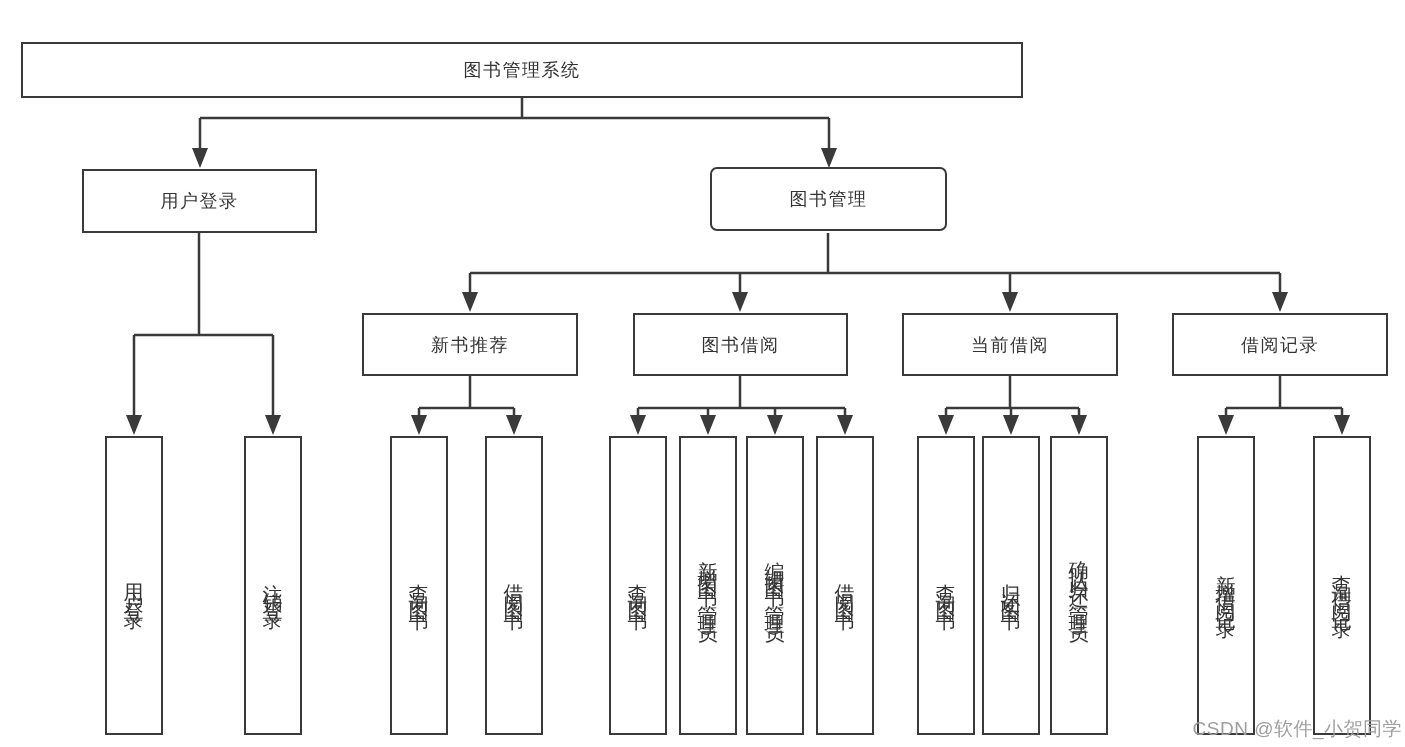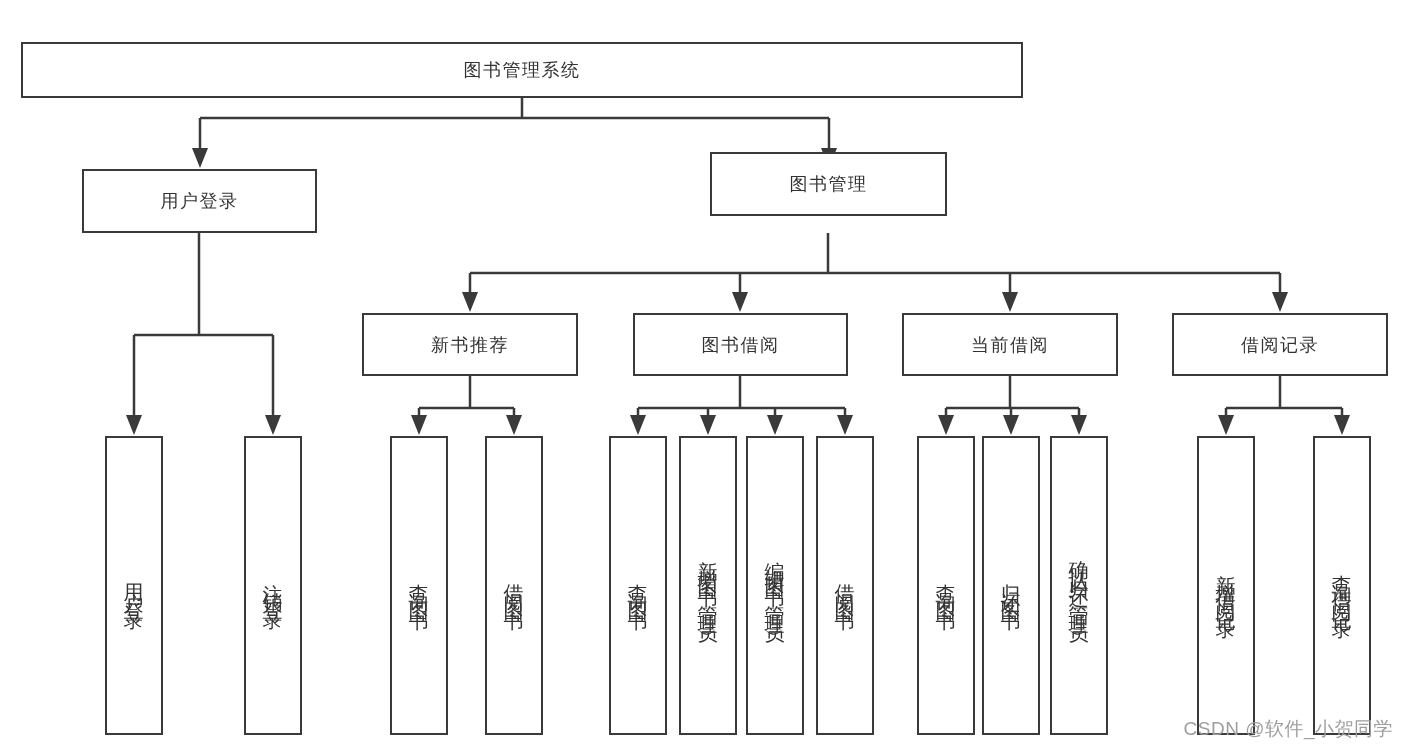--- a/index.html
+++ b/index.html
@@ -61,21 +61,21 @@
     writing-mode: vertical-rl;
     text-orientation: mixed;
     white-space: nowrap;
     font-size: 20px;
     letter-spacing: 9px;
     line-height: 1;
     color: var(--color-text, #333333);
   }
   .watermark {
     position: absolute;
-    right: 12px;
+    right: 3px;
     top: 716px;
     font-size: 19px;
     color: var(--color-watermark, #9e9e9e);
     letter-spacing: 0.5px;
     z-index: 3;
     pointer-events: none;
   }
 </style>
 </head>
 <body>
@@ -115,21 +115,21 @@
     <polygon points="938,415 954,415 946,435"></polygon>
     <polygon points="1003,415 1019,415 1011,435"></polygon>
     <polygon points="1071,415 1087,415 1079,435"></polygon>
     <polygon points="1218,415 1234,415 1226,435"></polygon>
     <polygon points="1334,415 1350,415 1342,435"></polygon>
   </svg>
 
   <div class="node root" style="left:21px; top:13px; width:1002px; height:56px;margin-top:29px;">图书管理系统</div>
 
   <div class="node" style="left:82px; top:169px; width:235px; height:64px;">用户登录</div>
-  <div class="node" style="left:710px; top:152px; width:237px; height:64px;">图书管理</div>
+  <div class="node" style="left:710px; top:167px; width:237px; height:64px;border-radius:7px;">图书管理</div>
 
   <div class="node" style="left:633px; top:313px; width:215px; height:63px;">图书借阅</div>
   <div class="node" style="left:362px; top:313px; width:216px; height:63px;">新书推荐</div>
   <div class="node" style="left:1172px; top:313px; width:216px; height:63px;">借阅记录</div>
   <div class="node" style="left:902px; top:313px; width:216px; height:63px;">当前借阅</div>
 
   <div class="leaf" style="left:105px;">
     <span>用户登录</span>
   </div>
   <div class="leaf" style="left:244px;">

